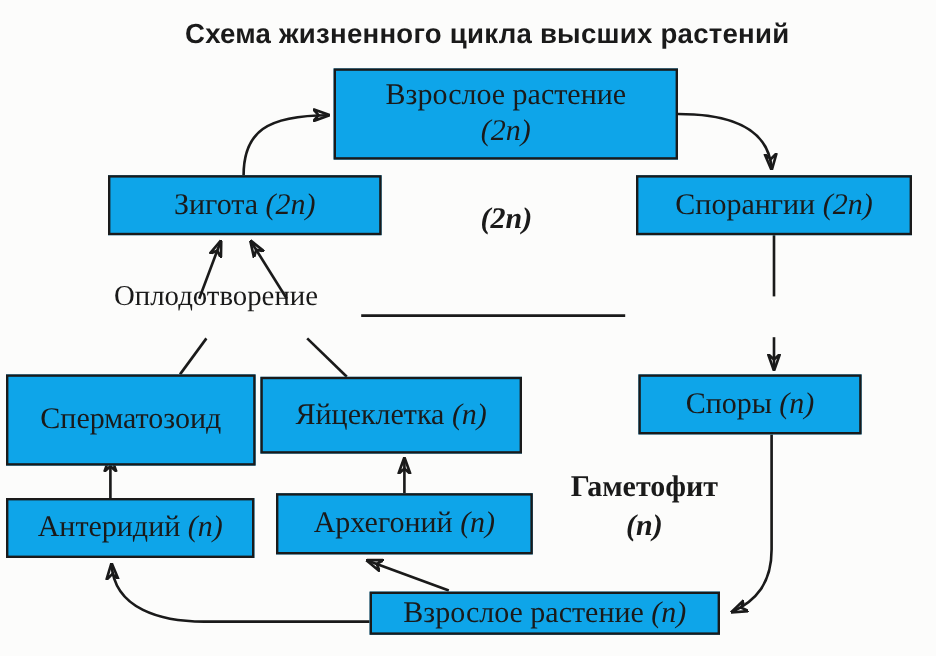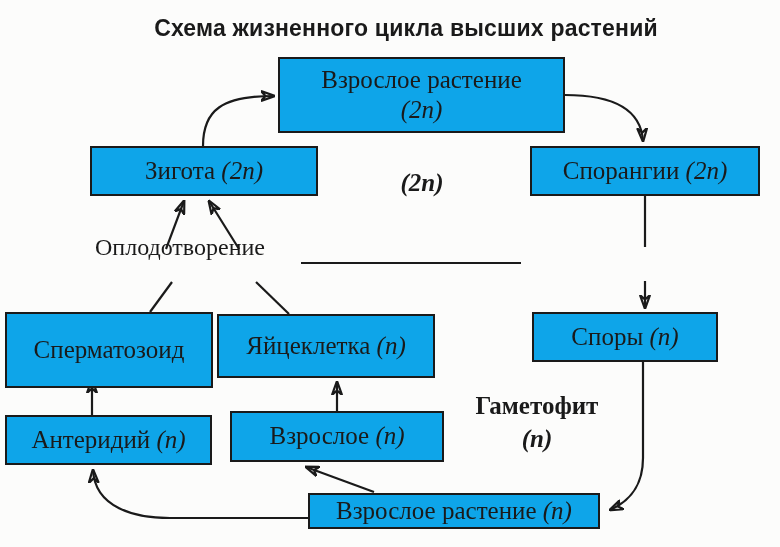--- a/index.html
+++ b/index.html
@@ -140,21 +140,21 @@
 
   <div class="node n-antheridium">
     <span class="row">
       <span>Антеридий</span>
       <span class="ploidy">(n)</span>
     </span>
   </div>
 
   <div class="node n-archegonium">
     <span class="row">
-      <span>Взрослое</span>
+      <span>Архегоний</span>
       <span class="ploidy">(n)</span>
     </span>
   </div>
 
   <div class="node n-adultn">
     <span class="row">
       <span>Взрослое растение</span>
       <span class="ploidy">(n)</span>
     </span>
   </div>

